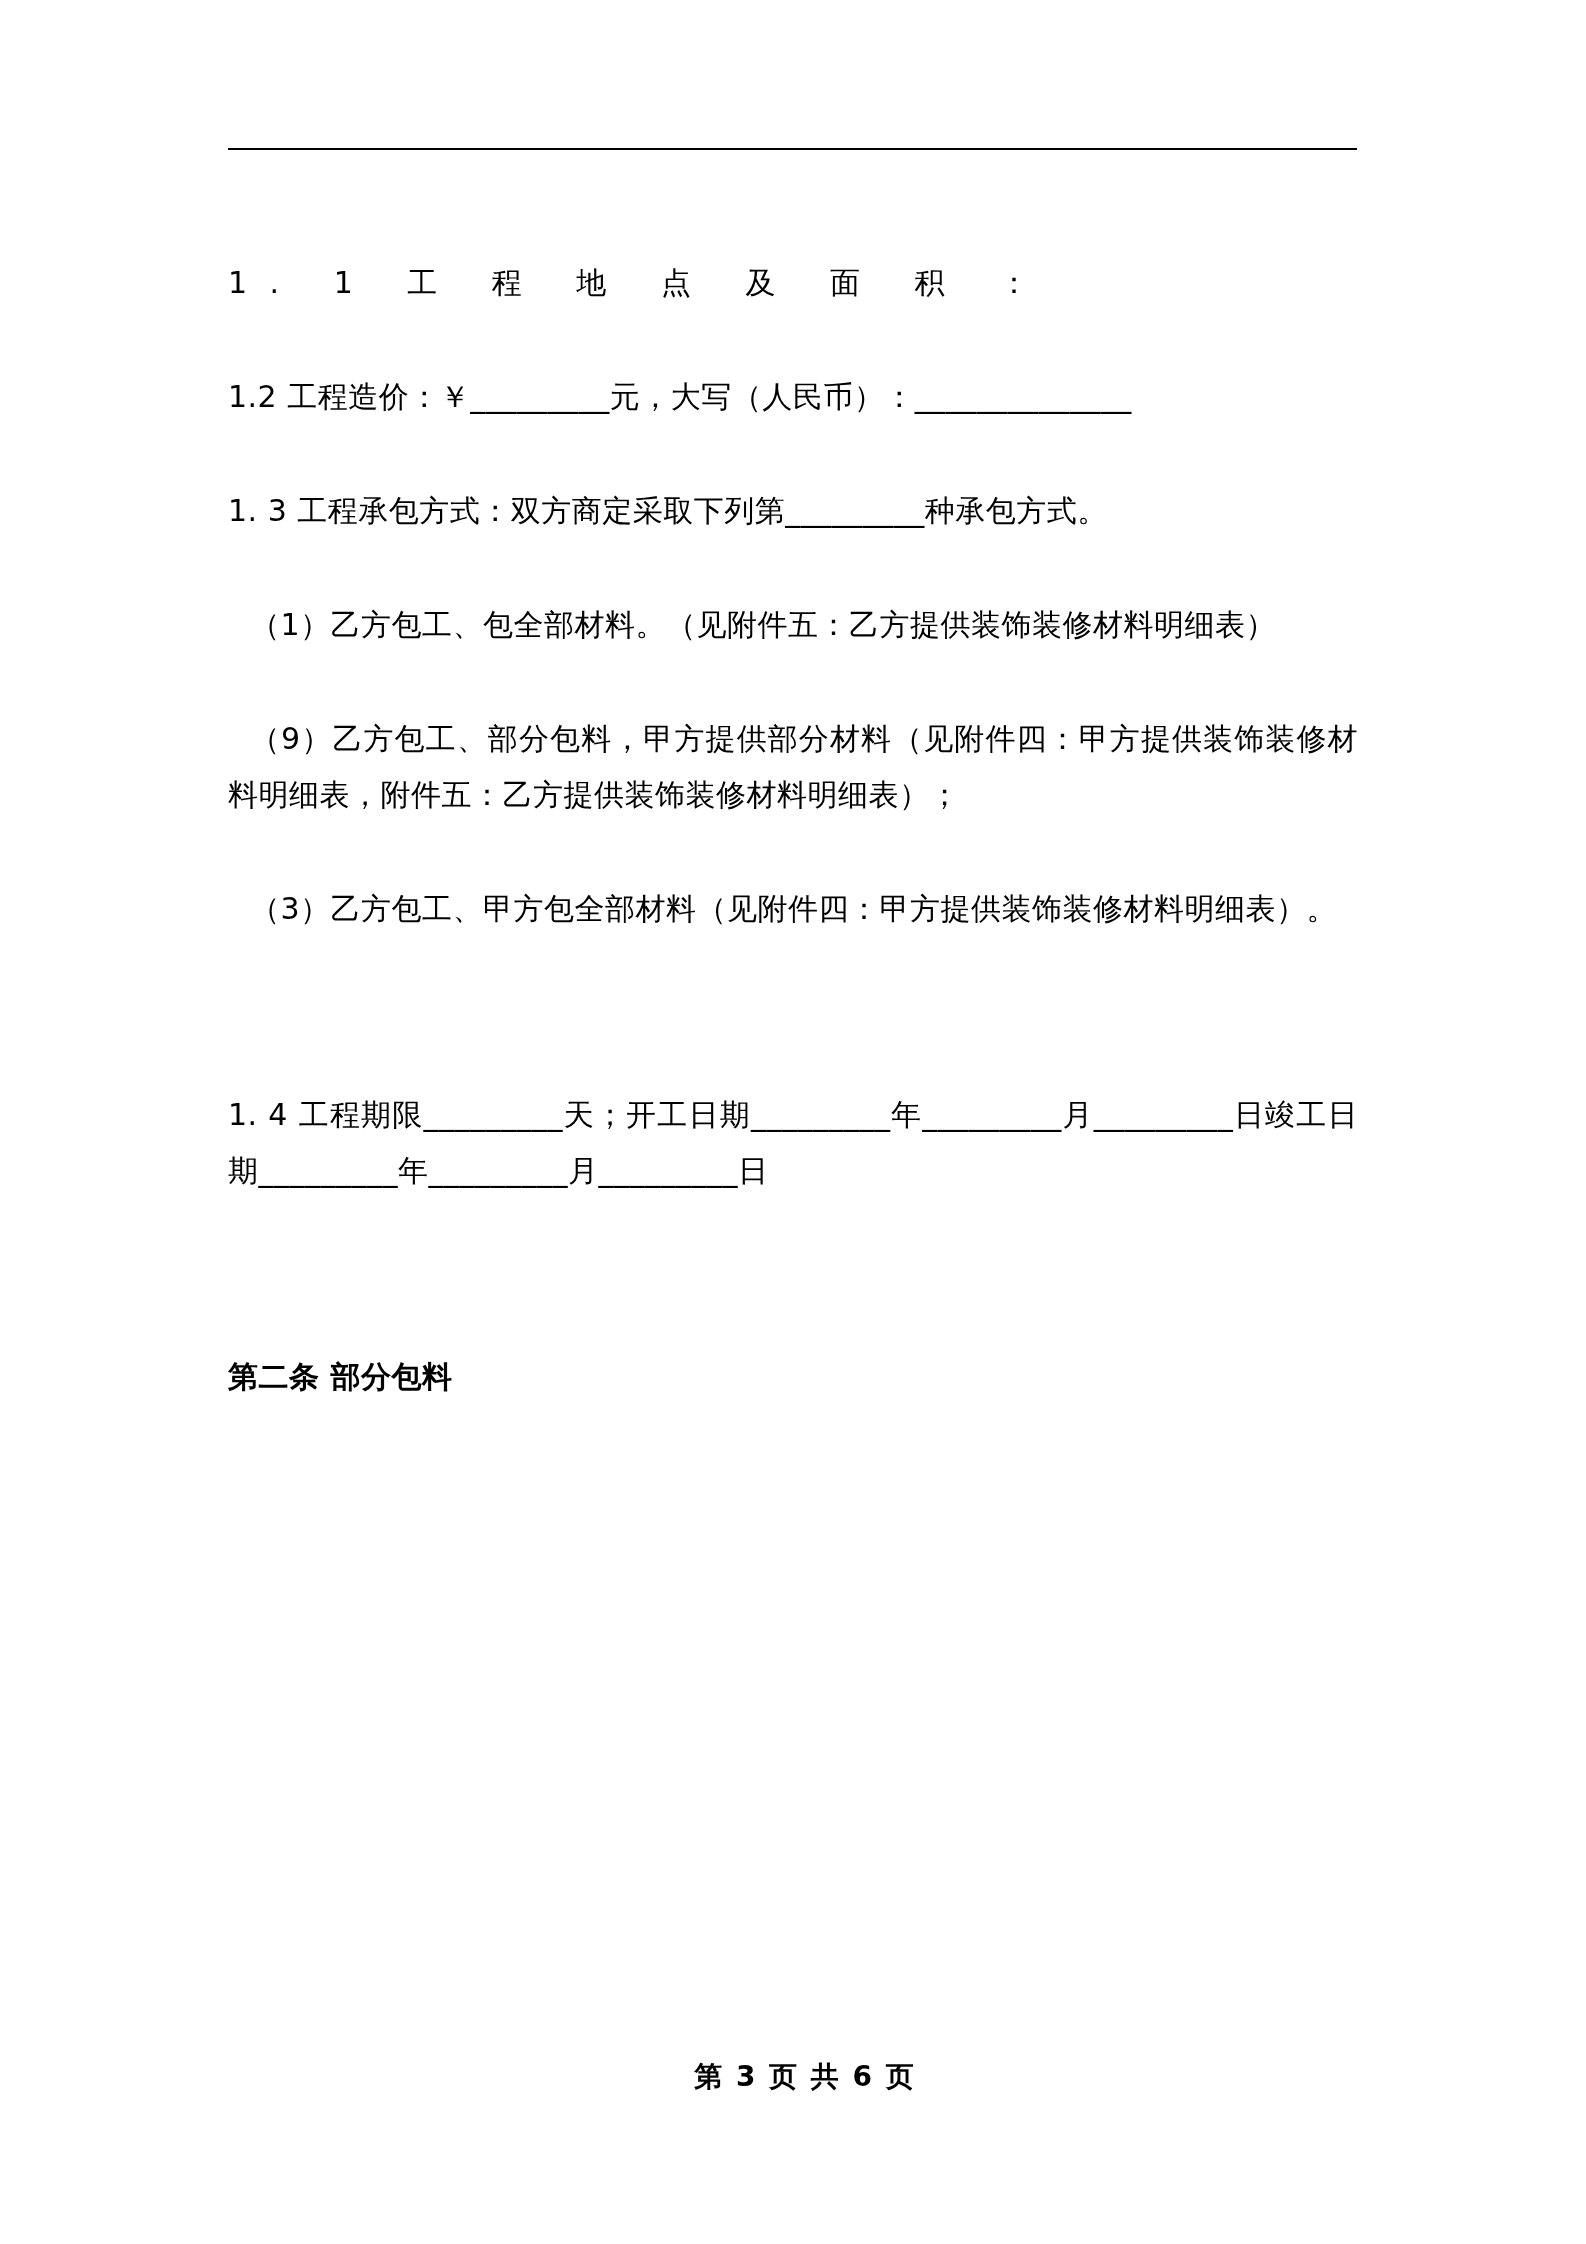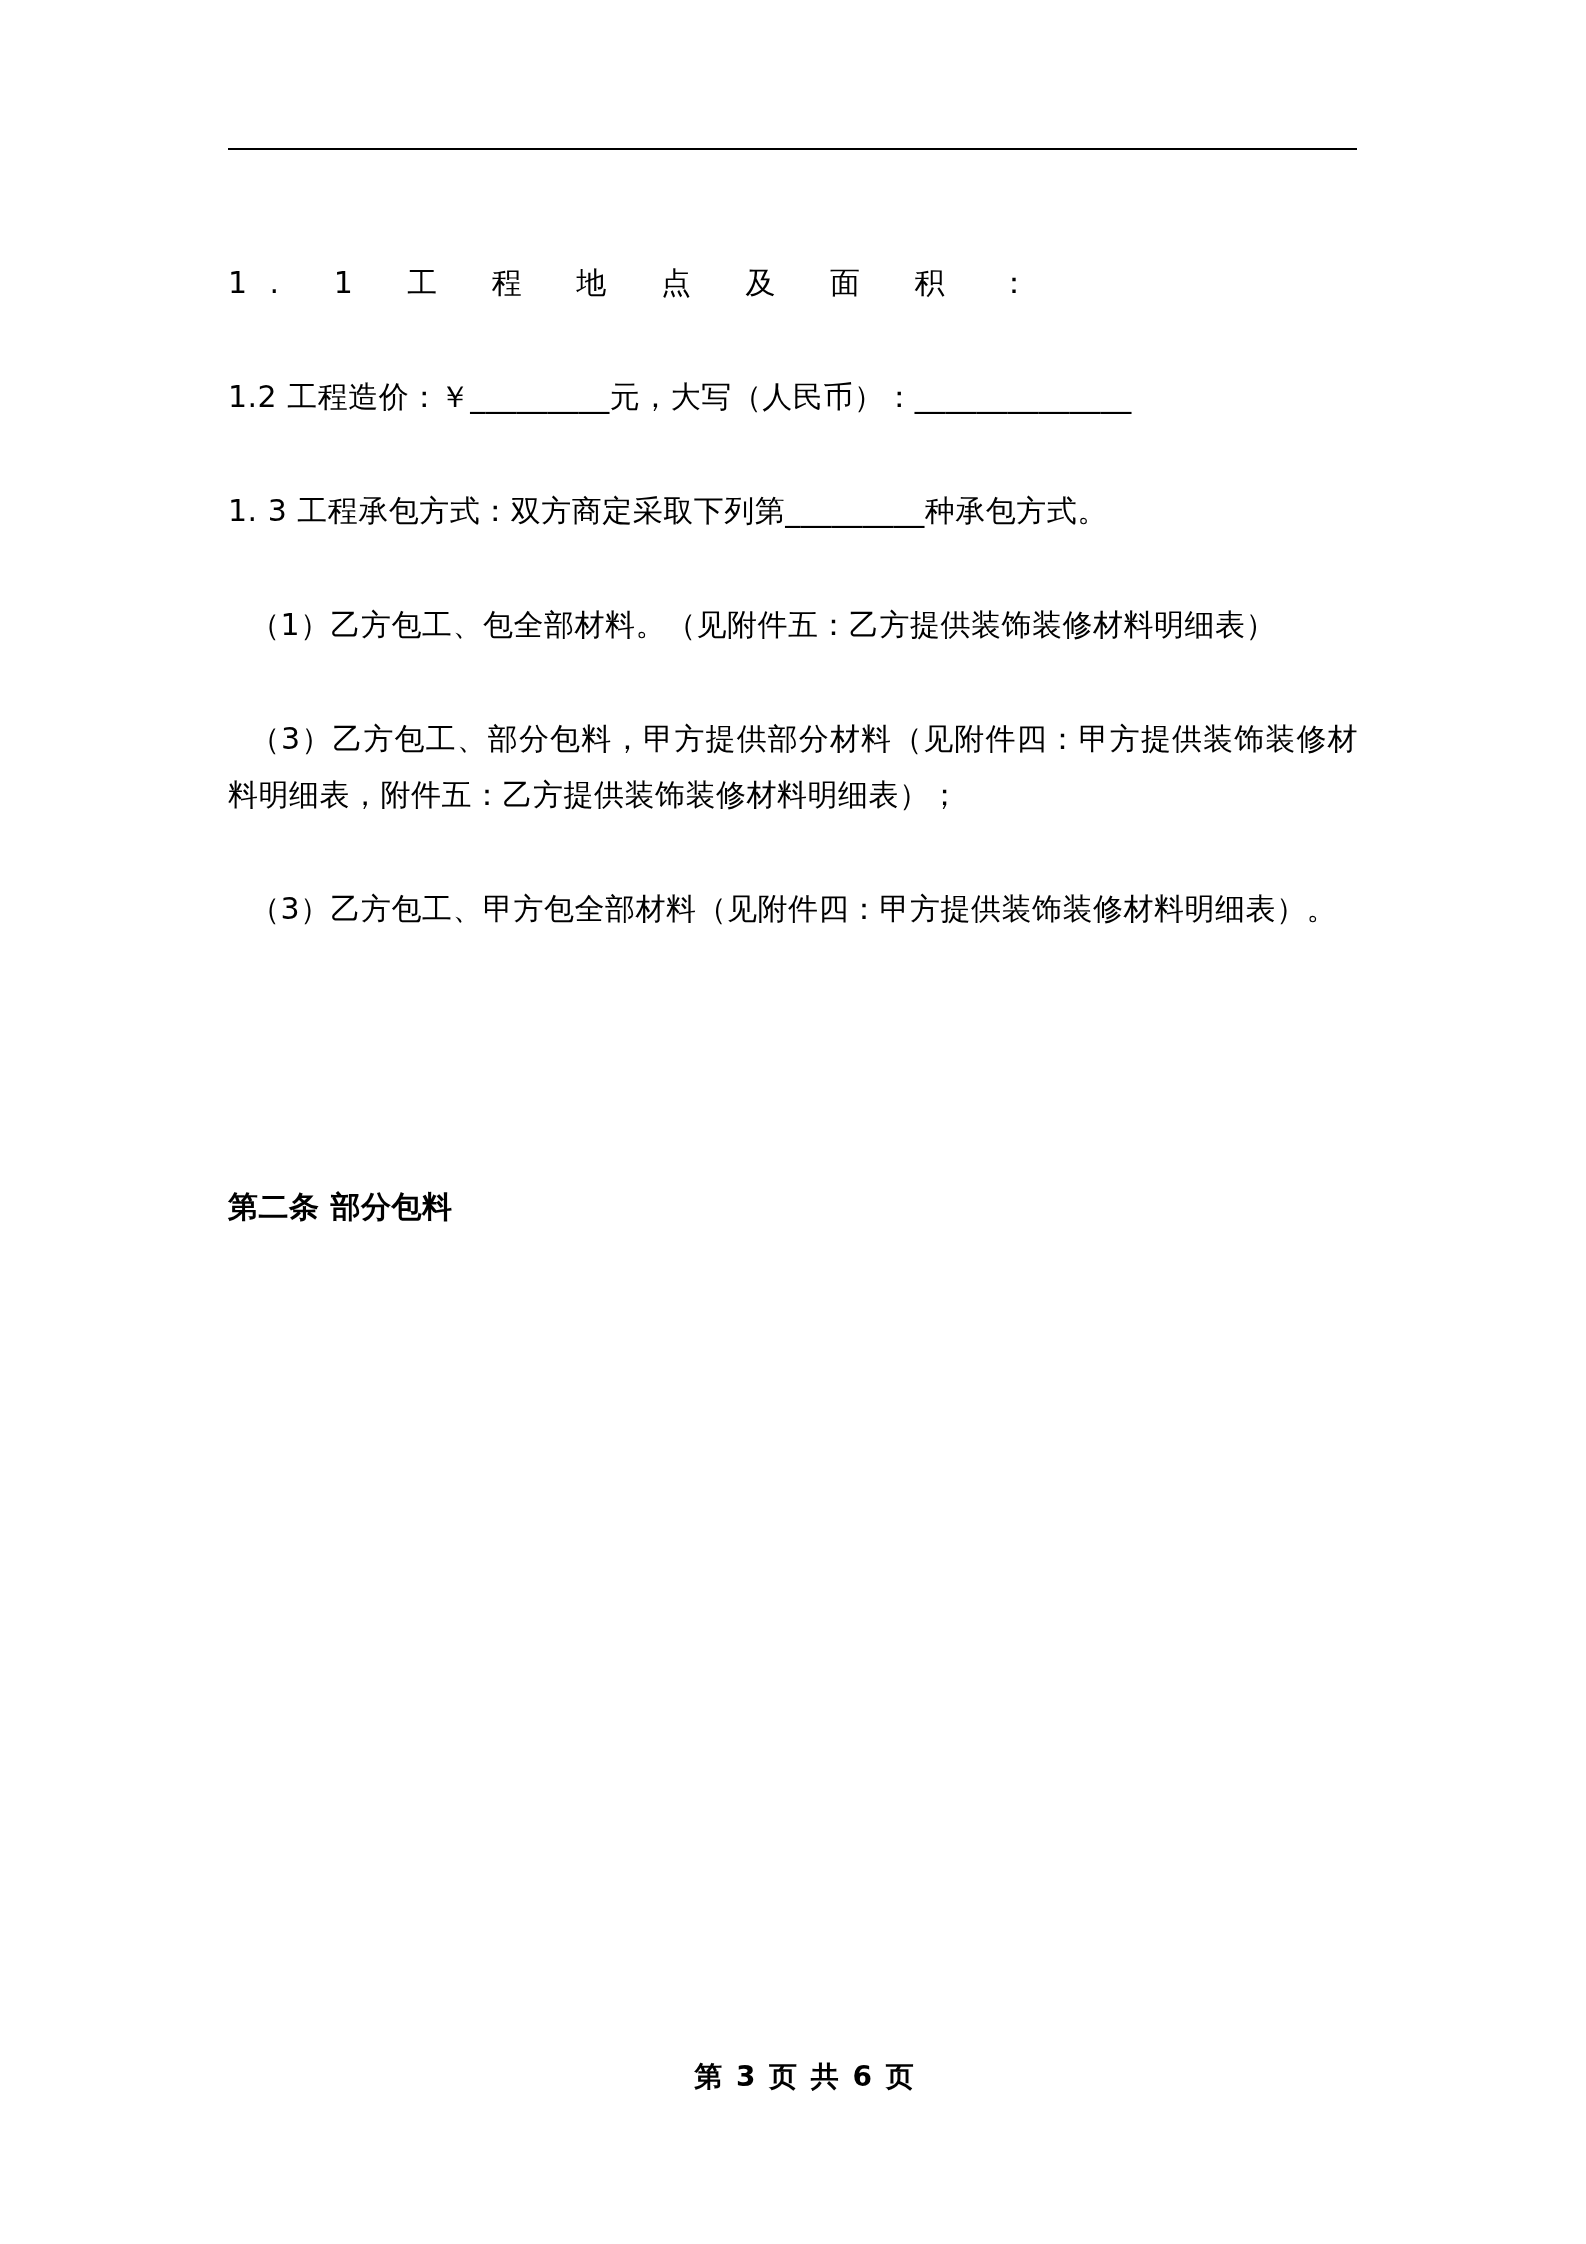--- a/index.html
+++ b/index.html
@@ -94,26 +94,27 @@
     <div class="para">
       <span class="line-spread spread-1">1. 1 工 程 地 点 及 面 积 ：</span>
     </div>
 
     <div class="para">1.2  工程造价：￥_________元，大写（人民币）：______________</div>
 
     <div class="para">1. 3  工程承包方式：双方商定采取下列第_________种承包方式。</div>
 
     <div class="para indent2">（1）乙方包工、包全部材料。（见附件五：乙方提供装饰装修材料明细表）</div>
 
-    <div class="para indent2">（3）乙方包工、部分包料，甲方提供部分材料（见附件四：甲方提供装饰装修材料明细表，附件五：乙方提供装饰装修材料明细表）；</div>
+    <div class="para indent2">（9）乙方包工、部分包料，甲方提供部分材料（见附件四：甲方提供装饰装修材料明细表，附件五：乙方提供装饰装修材料明细表）；</div>
 
     <div class="para indent2">（3）乙方包工、甲方包全部材料（见附件四：甲方提供装饰装修材料明细表）。</div>
 
     <div class="gap-big"></div>
 
+    <div class="para">1. 4  工程期限_________天；开工日期_________年_________月_________日竣工日期_________年_________月_________日</div>
 
     <div class="gap-big"></div>
 
     <div class="para bold">第二条  部分包料</div>
 
   </div>
 
   <div class="footer">第 3 页 共 6 页</div>
 
 </div>

